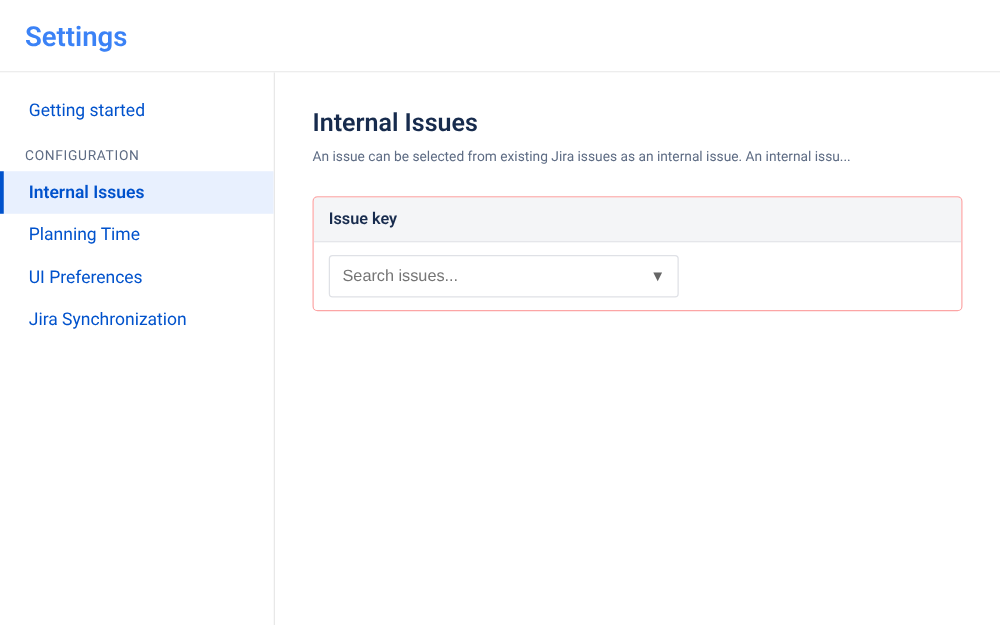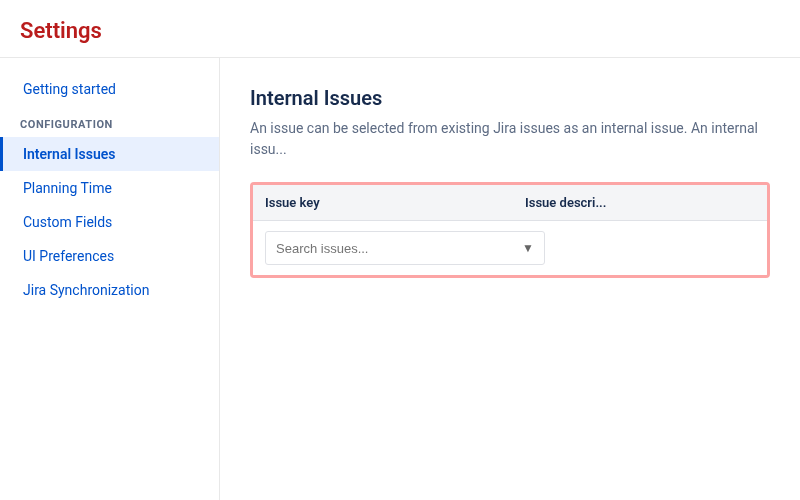--- a/index.html
+++ b/index.html
@@ -19,21 +19,21 @@
 
     .page-header {
       padding: 18px 20px 14px 20px;
       border-bottom: 1px solid #e8e8e8;
       background: #fff;
     }
 
     .page-header h1 {
       font-size: 22px;
       font-weight: 600;
-      color: #b91c1c;
+      color: #3b82f6;
     }
 
     .main-layout {
       display: flex;
       height: calc(500px - 57px);
       justify-content: center;
     }
 
     .sidebar {
       width: 220px;
@@ -57,49 +57,49 @@
     .sidebar-item.active {
       background: #e8f0fe;
       color: #0052cc;
       font-weight: 600;
       border-left: 3px solid #0052cc;
     }
 
     .sidebar-section-label {
       padding: 12px 20px 6px 20px;
       font-size: 11px;
-      font-weight: 700;
+      font-weight: 400;
       color: #5e6c84;
       text-transform: uppercase;
       letter-spacing: 0.05em;
     }
 
     .content-area {
       flex: 1;
       padding: 28px 30px;
       overflow-y: auto;
       background: #fff;
     }
 
     .content-title {
       font-size: 20px;
       font-weight: 600;
       color: #172b4d;
       margin-bottom: 8px;
     }
 
     .content-description {
-      font-size: 14px;
+      font-size: 11px;
       color: #5e6c84;
       margin-bottom: 22px;
       line-height: 1.5;
     }
 
     .issues-table {
-      border: 3px solid #fca5a5;
+      border: 1px solid #fca5a5;
       border-radius: 4px;
       overflow: hidden;
       width: 100%;
     }
 
     .table-header {
       display: flex;
       background: #f4f5f7;
       border-bottom: 1px solid #dfe1e6;
       padding: 10px 12px;
@@ -166,38 +166,34 @@
 
     <div class="sidebar-section-label">CONFIGURATION</div>
 
     <a class="sidebar-item active">
       <span>Internal Issues</span>
     </a>
     <a class="sidebar-item">
       <span>Planning Time</span>
     </a>
     <a class="sidebar-item">
-      <span>Custom Fields</span>
-    </a>
-    <a class="sidebar-item">
       <span>UI Preferences</span>
     </a>
     <a class="sidebar-item">
       <span>Jira Synchronization</span>
     </a>
   </nav>
 
   <main class="content-area">
     <h2 class="content-title">Internal Issues</h2>
     <p class="content-description">An issue can be selected from existing Jira issues as an internal issue. An internal issu...</p>
 
     <div class="issues-table">
       <div class="table-header">
         <div class="table-header-cell issue-key">Issue key</div>
-        <div class="table-header-cell issue-desc">Issue descri...</div>
       </div>
       <div class="table-body">
         <div class="search-input-wrapper">
           <input type="text" class="search-input" placeholder="Search issues..." style="">
           <span class="search-dropdown-icon">▼</span>
         </div>
       </div>
     </div>
   </main>
 </div>

